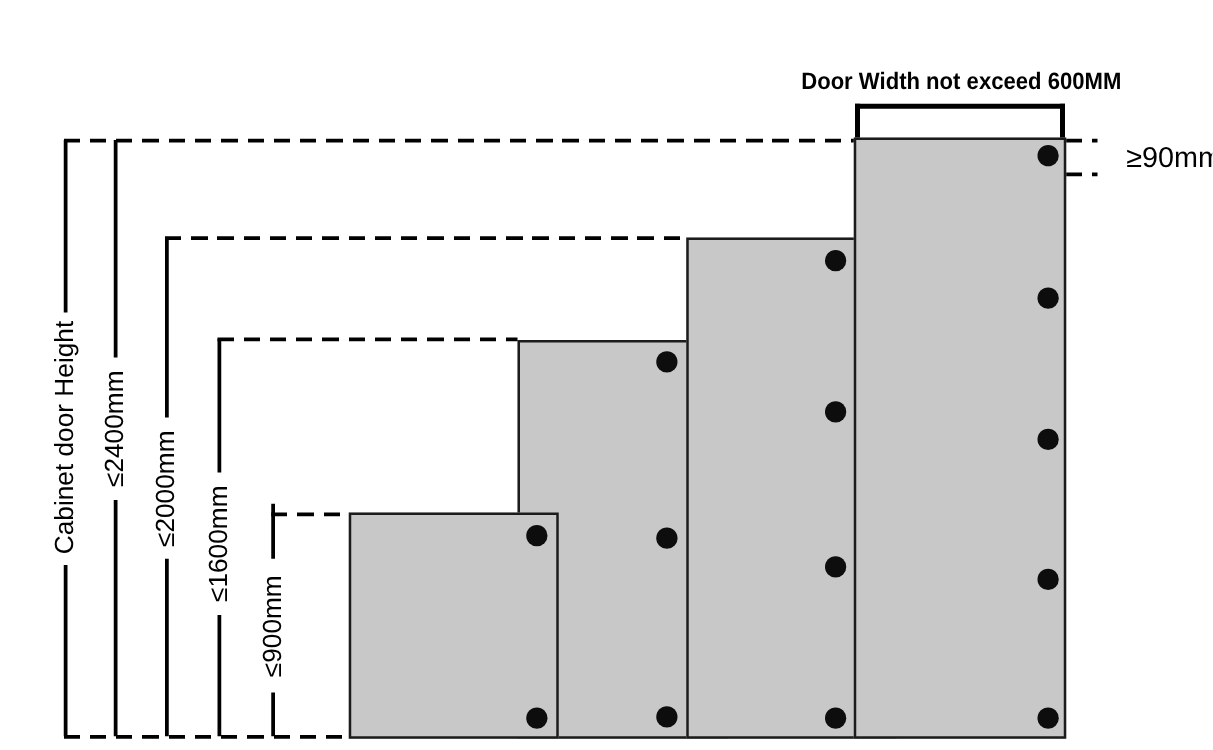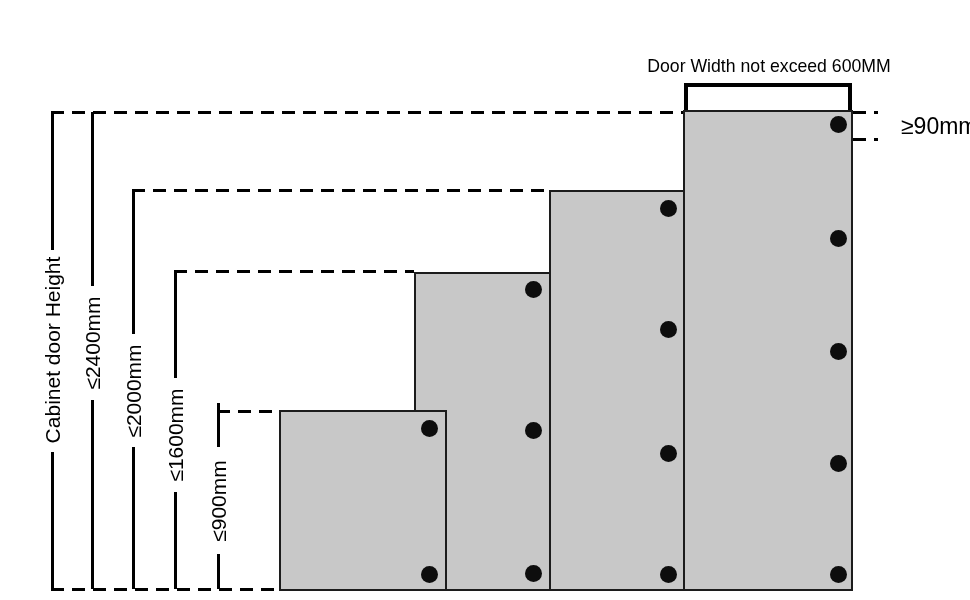--- a/index.html
+++ b/index.html
@@ -21,21 +21,21 @@
   }
   .vseg { position:absolute; width:3px; background:#000; z-index:5; }
   .vlabel {
     position:absolute; font-size:21px; white-space:nowrap; line-height:21px;
     transform:translate(-50%,-50%) rotate(-90deg); z-index:6;
   }
   .bracket-bar  { position:absolute; height:4px; background:#000; z-index:6; }
   .bracket-tick { position:absolute; width:4px;  background:#000; z-index:6; }
   .bracket-label {
     position:absolute; font-size:19px; white-space:nowrap;
-    transform:translate(-50%,-50%); z-index:6;
+    transform:translate(-50%,-50%); z-index:6;font-weight:bold;
   }
   .bracket-label span { display:inline-block; transform:scaleX(0.93); transform-origin:50% 50%; }
   .offset-label {
     position:absolute; font-size:23px; white-space:nowrap;
     transform:translateY(-50%); z-index:6;
   }
 </style>
 </head>
 <body>
 

